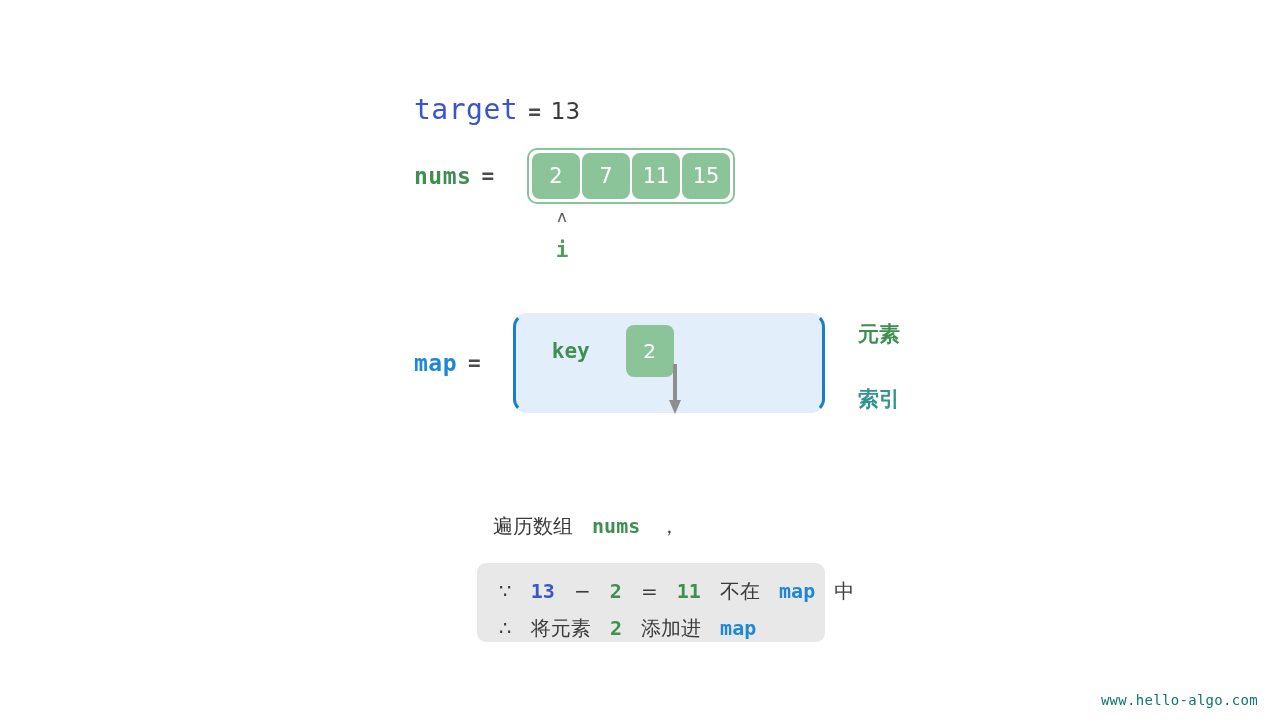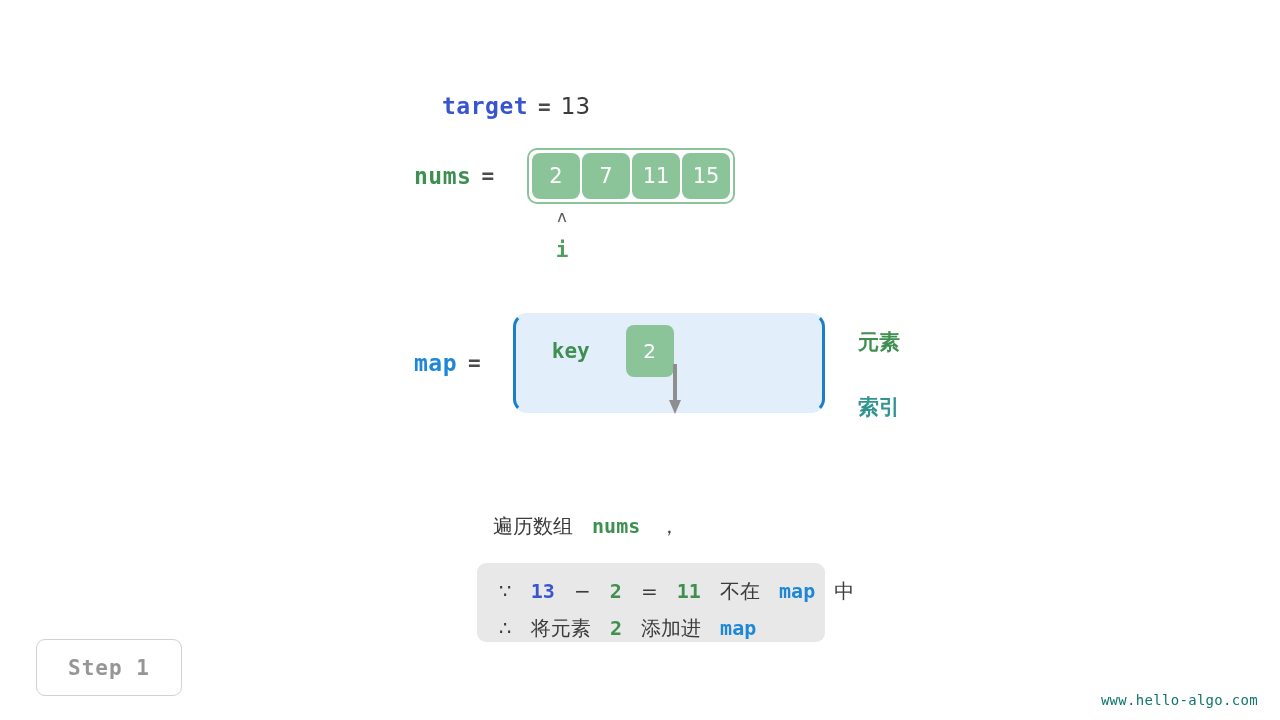--- a/index.html
+++ b/index.html
@@ -31,24 +31,23 @@
     position: absolute;
     left: 414px;
     top: 93px;
     display: flex;
     align-items: baseline;
     gap: 10px;
     white-space: nowrap;
   }
   .var-target {
     color: #3954cf;
-    font-size: 23px;
-    font-weight: bold;
+    font-size: 28px;
+    font-weight: normal;
     letter-spacing: 0.5px;
-    margin-left: 28px;
   }
   .eq {
     color: #4a4a4a;
     font-size: 21px;
     font-weight: bold;
   }
   .plain-num {
     color: #3b3b3b;
     font-size: 23px;
     font-weight: normal;
@@ -184,21 +183,21 @@
     top: 48px;
     width: 14px;
     height: 52px;
     pointer-events: none;
   }
 
   
   #side-labels {
     position: absolute;
     left: 858px;
-    top: 328px;
+    top: 320px;
   }
   .side-label {
     font-size: 21px;
     font-weight: bold;
     font-family: "DejaVu Sans", "Liberation Sans", sans-serif;
   }
   #side-element { color: #3f9050; }
   #side-index { color: #329490; margin-top: 37px; }
 
   
@@ -361,19 +360,16 @@
       <span>将元素</span>
       <span>&nbsp;</span>
       <span class="tok-mono tok-green">2</span>
       <span>&nbsp;</span>
       <span>添加进</span>
       <span>&nbsp;</span>
       <span class="tok-mono tok-map">map</span>
     </div>
   </div>
 
-  <div id="step-badge">
-    <span id="step-label" class="mono">Step 1</span>
-  </div>
 
   <div id="watermark" class="mono">www.hello-algo.com</div>
 
 </div>
 
 </body></html>

